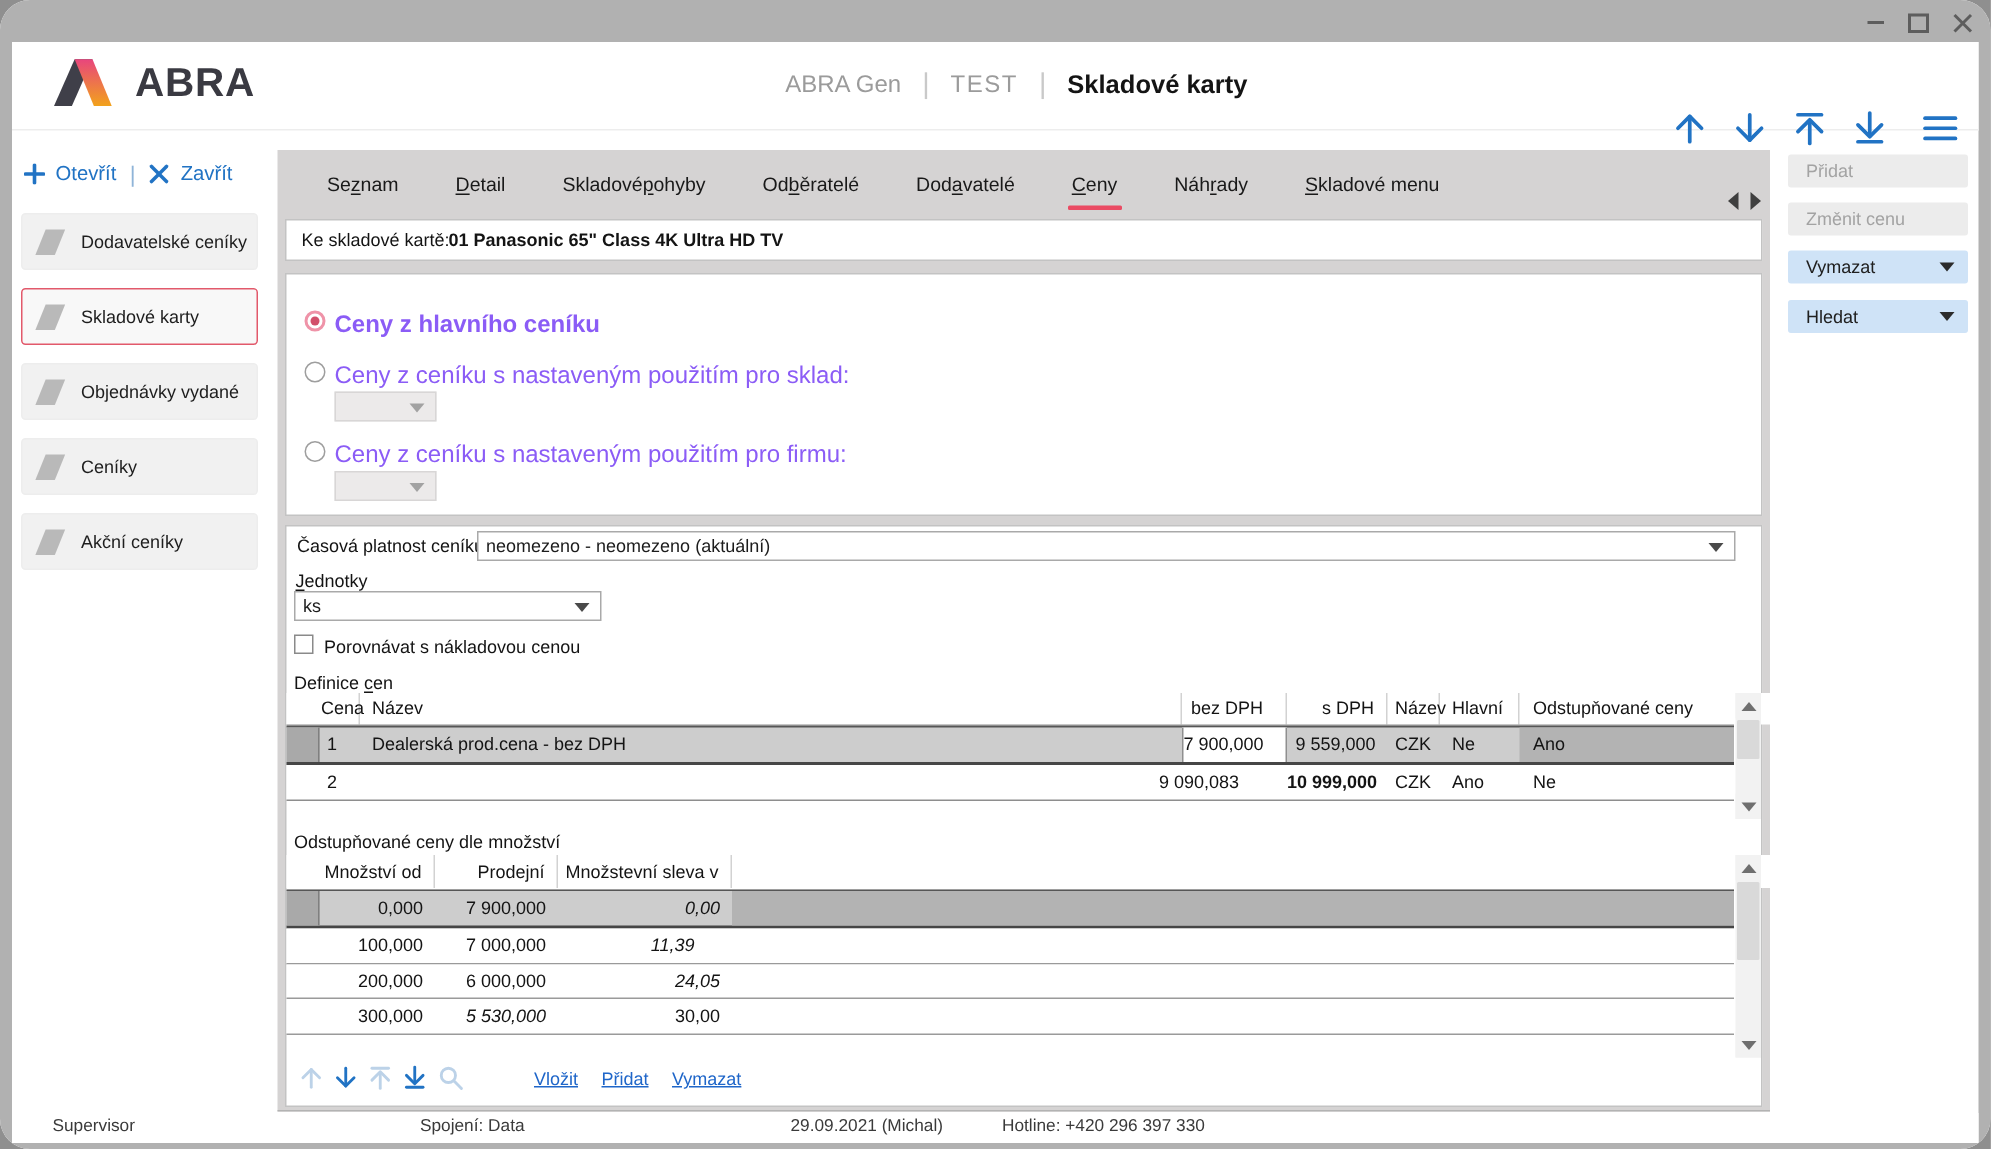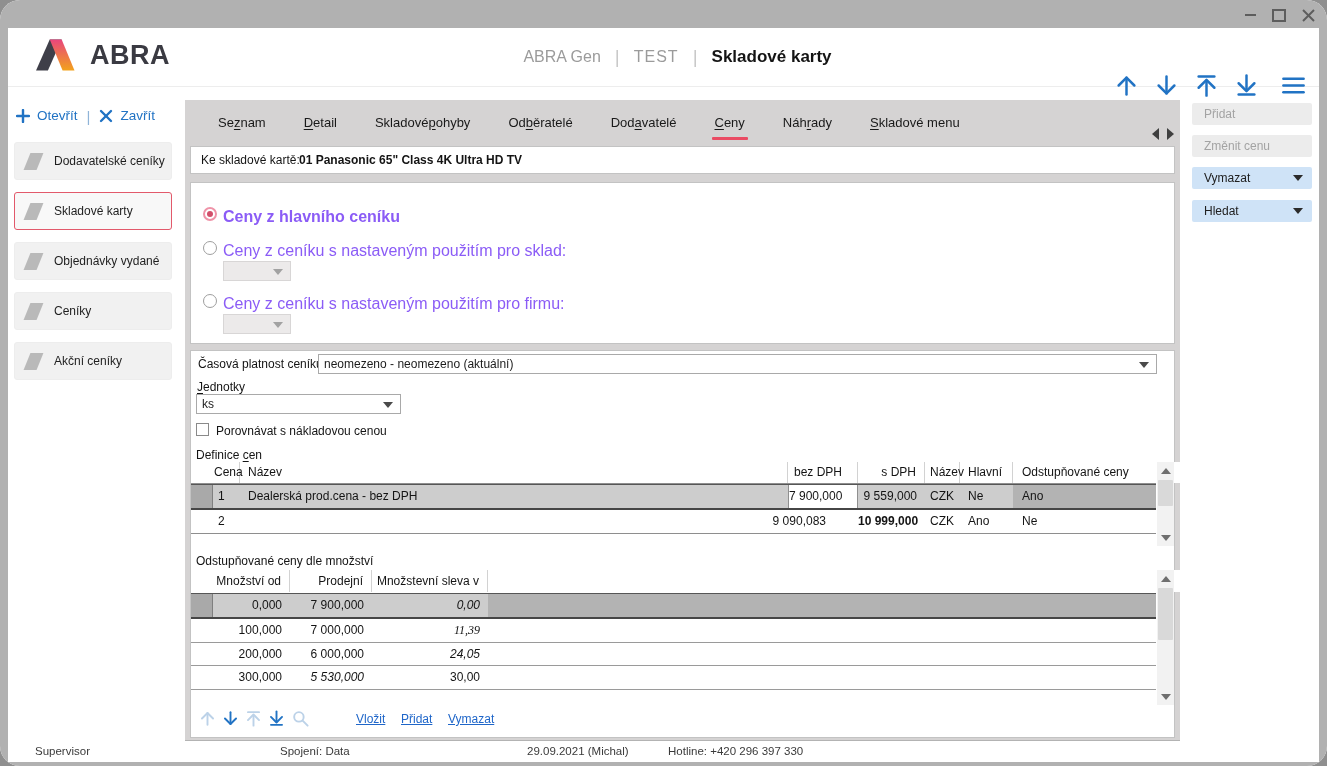--- a/index.html
+++ b/index.html
@@ -362,21 +362,21 @@
     <div class="indcell"></div>
     <div class="darkright" style="left:297px;right:0;"></div>
     <div class="tcell num" style="left:21px;width:78px;padding-right:8px;">0,000</div>
     <div class="tcell num" style="left:99px;width:82px;padding-right:8px;">7 900,000</div>
     <div class="tcell num ital" style="left:181px;width:116px;padding-right:8px;">0,00</div>
   </div>
 
   <div class="trow" style="top:619px;">
     <div class="tcell num" style="left:21px;width:78px;padding-right:8px;">100,000</div>
     <div class="tcell num" style="left:99px;width:82px;padding-right:8px;">7 000,000</div>
-    <div class="tcell num ital" style="left:181px;width:116px;padding-right:8px;font-family:Liberation Serif, serif;">11,39</div>
+    <div class="tcell num ital" style="left:164px;width:116px;padding-right:8px;">11,39</div>
   </div>
   <div class="hline soft" style="top:642px;"></div>
 
   <div class="trow" style="top:643px;">
     <div class="tcell num" style="left:21px;width:78px;padding-right:8px;">200,000</div>
     <div class="tcell num" style="left:99px;width:82px;padding-right:8px;">6 000,000</div>
     <div class="tcell num ital" style="left:181px;width:116px;padding-right:8px;">24,05</div>
   </div>
   <div class="hline soft" style="top:665px;"></div>
 

